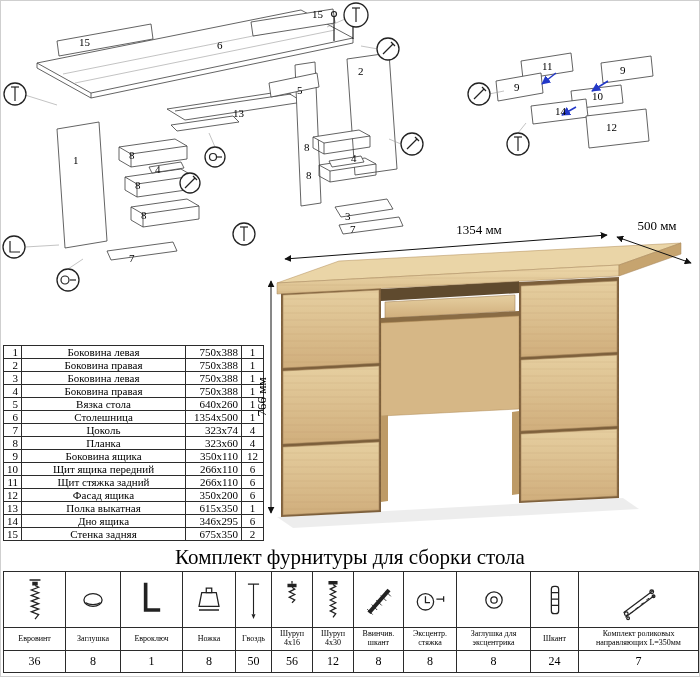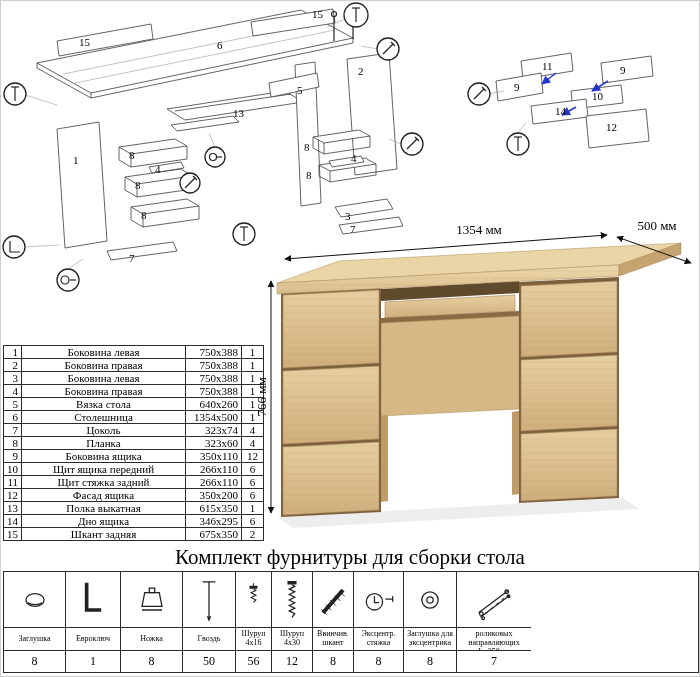--- a/index.html
+++ b/index.html
@@ -325,21 +325,21 @@
 
         <tr>
           <td class="c-num">14</td>
           <td class="c-name">Дно ящика</td>
           <td class="c-size">346x295</td>
           <td class="c-qty">6</td>
         </tr>
 
         <tr>
           <td class="c-num">15</td>
-          <td class="c-name">Шкант задняя</td>
+          <td class="c-name">Стенка задняя</td>
           <td class="c-size">675x350</td>
           <td class="c-qty">2</td>
         </tr>
       </tbody>
   </table>
 
   <svg class="abs" style="left:256px;top:218px" width="444" height="330" viewBox="0 0 444 330">
     <defs>
       <linearGradient id="gf" x1="0" y1="0" x2="0" y2="1">
         <stop offset="0" stop-color="#e6cfa0"></stop>
@@ -392,20 +392,29 @@
       <text class="dimt" x="400" y="11" text-anchor="middle">500 мм</text>
       <line class="dim" x1="14" y1="62" x2="14" y2="294" marker-start="url(#arrD)" marker-end="url(#arrD)"></line>
       <text class="dimt" text-anchor="middle" transform="translate(9,178) rotate(-90)">766 мм</text>
     </g>
   </svg>
 
   <div class="hw-title">Комплект фурнитуры для сборки стола</div>
 
   <div class="hw-table">
 
+      <div class="hw-col">
+        <div class="hw-icon-cell">
+          <svg class="hw-icon" viewBox="0 0 44 52">
+            <use href="#ic-confirmat"></use>
+          </svg>
+        </div>
+        <div class="hw-name">Евровинт</div>
+        <div class="hw-qty">36</div>
+      </div>
 
       <div class="hw-col">
         <div class="hw-icon-cell">
           <svg class="hw-icon" viewBox="0 0 44 52">
             <use href="#ic-cap"></use>
           </svg>
         </div>
         <div class="hw-name">Заглушка</div>
         <div class="hw-qty">8</div>
       </div>
@@ -483,20 +492,29 @@
       <div class="hw-col">
         <div class="hw-icon-cell">
           <svg class="hw-icon" viewBox="0 0 44 52">
             <use href="#ic-camcap"></use>
           </svg>
         </div>
         <div class="hw-name">Заглушка для эксцентрика</div>
         <div class="hw-qty">8</div>
       </div>
 
+      <div class="hw-col">
+        <div class="hw-icon-cell">
+          <svg class="hw-icon" viewBox="0 0 44 52">
+            <use href="#ic-dowel"></use>
+          </svg>
+        </div>
+        <div class="hw-name">Шкант</div>
+        <div class="hw-qty">24</div>
+      </div>
 
       <div class="hw-col">
         <div class="hw-icon-cell">
           <svg class="hw-icon" viewBox="0 0 44 52">
             <use href="#ic-slides"></use>
           </svg>
         </div>
         <div class="hw-name">Комплект роликовых направляющих L=350мм</div>
         <div class="hw-qty">7</div>
       </div>

